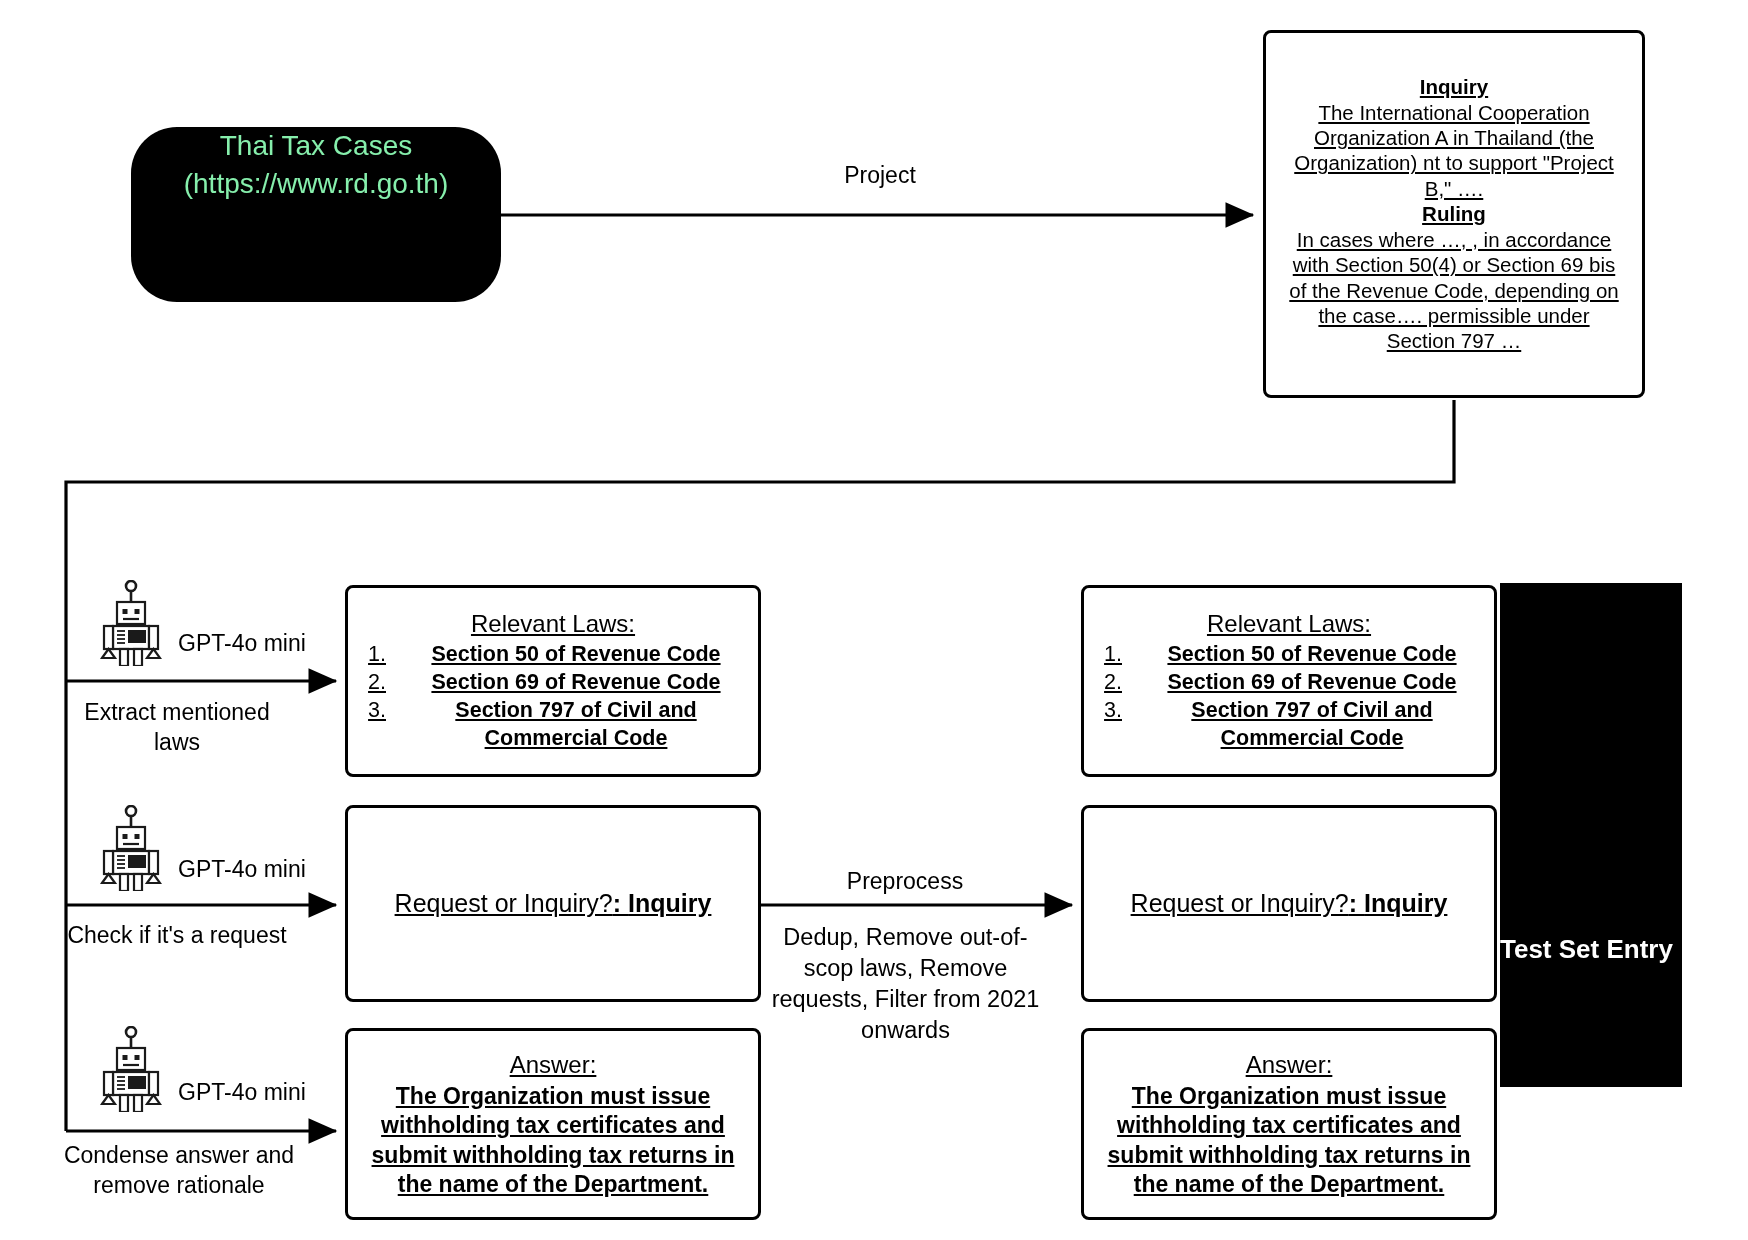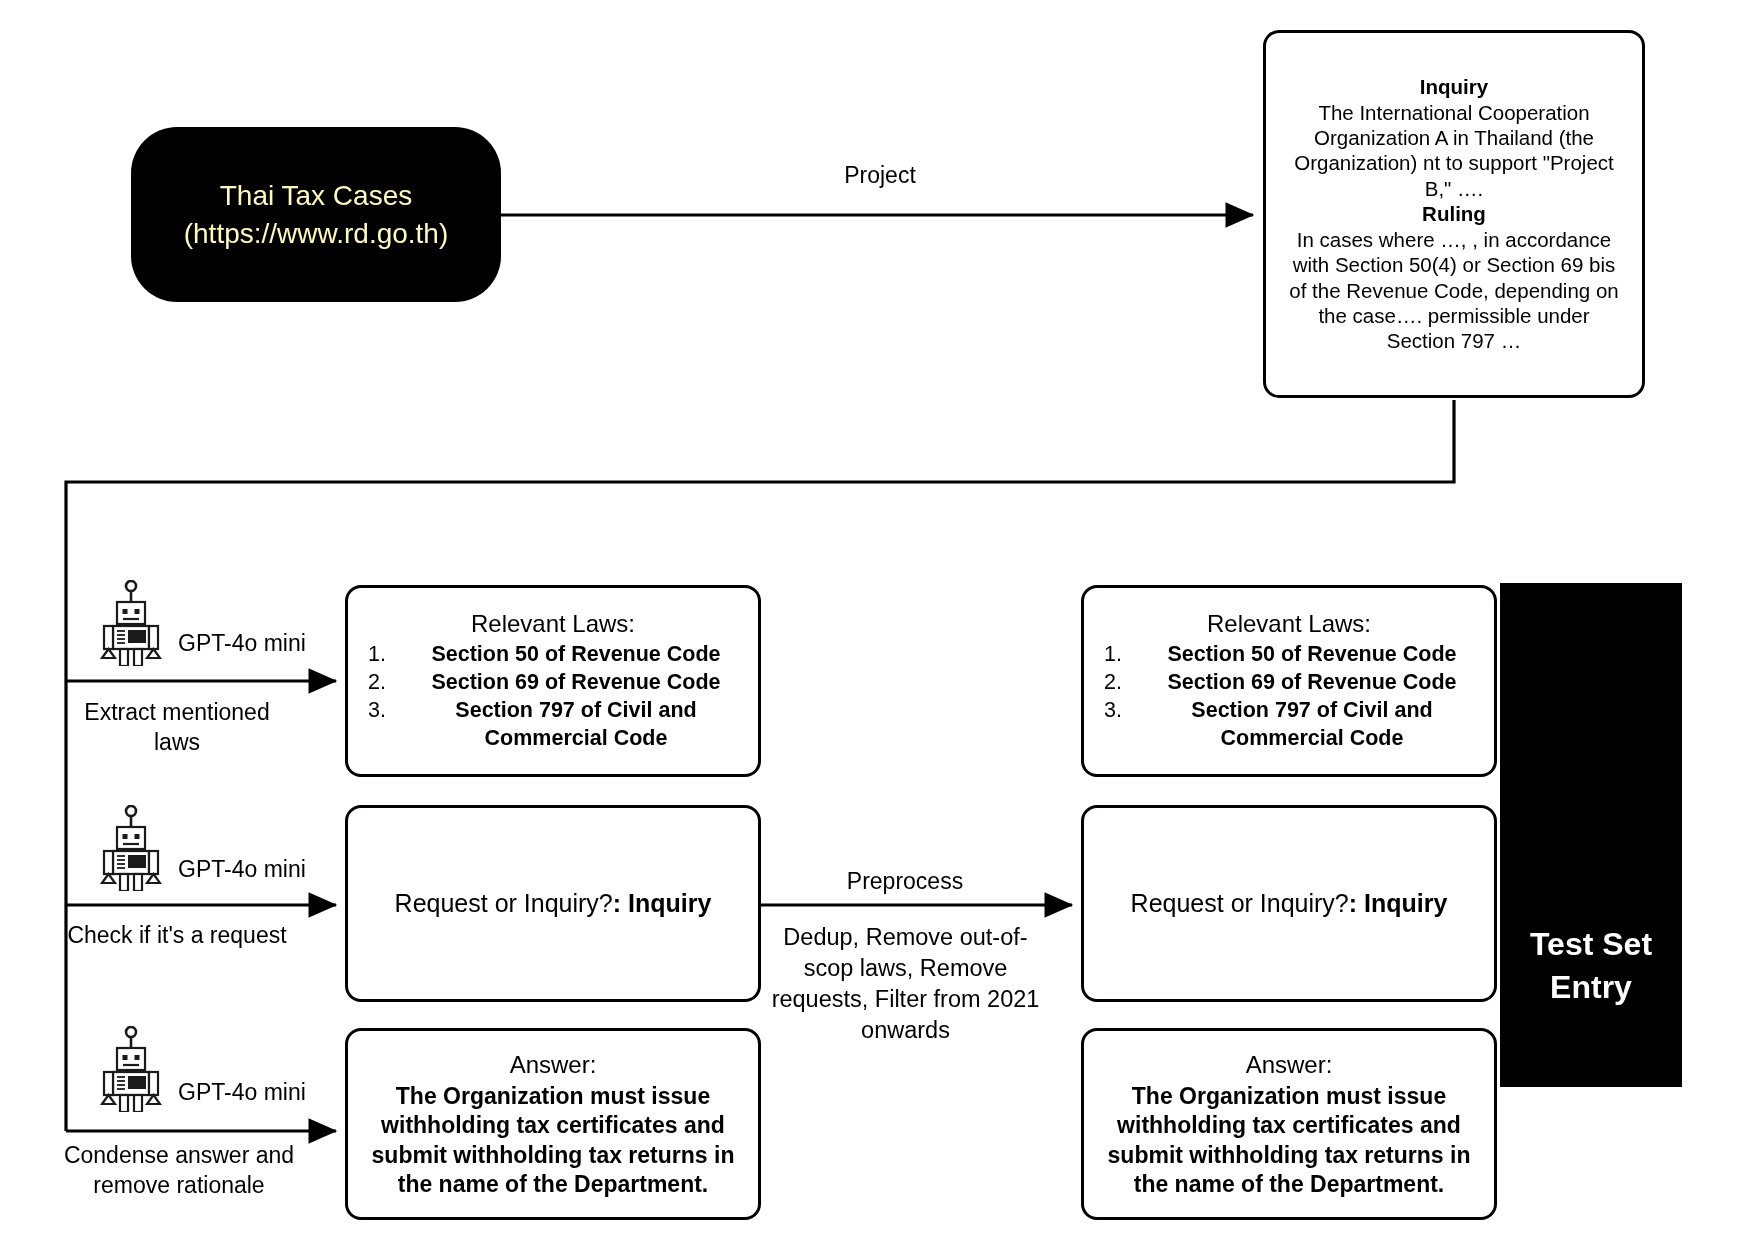--- a/index.html
+++ b/index.html
@@ -22,38 +22,38 @@
 
   
   .source-node {
     left: 131px; top: 127px;
     width: 370px; height: 175px;
     background: #000000;
     border-radius: 46px;
     display: flex;
     flex-direction: column;
     align-items: center;
-    justify-content: center;
-    color: #fef9c3;
+    color: #86efac;
     font-size: 28px;
     line-height: 1.35;
     text-align: center;
   }
 
   
   .card {
     background: #ffffff;
     border: 3px solid #000000;
-    border-radius: 16px;
+    border-radius: 8px;
     box-sizing: border-box;
     display: flex;
     flex-direction: column;
     justify-content: center;
     align-items: center;
     text-align: center;
+    text-decoration: underline;
   }
 
   
   .doc-card {
     left: 1263px; top: 30px;
     width: 382px; height: 368px;
     padding: 14px 16px;
     font-size: 20.5px;
     line-height: 1.24;
   }
@@ -111,24 +111,24 @@
   .classify-line b { font-weight: bold; margin-top: 12px; }
 
   
   .testset {
     left: 1500px; top: 583px;
     width: 182px; height: 504px;
     background: #000000;
     color: #ffffff;
     display: flex;
     align-items: flex-end;
-    justify-content: center;
+    justify-content: flex-start;
     box-sizing: border-box;
-    padding-bottom: 78px;
-    font-size: 32px;
+    padding-bottom: 120px;
+    font-size: 26px;
     font-weight: bold;
     line-height: 1.35;
     text-align: center;
   }
 
   
   .edge-label {
     font-size: 23px;
     line-height: 1.32;
     text-align: center;

